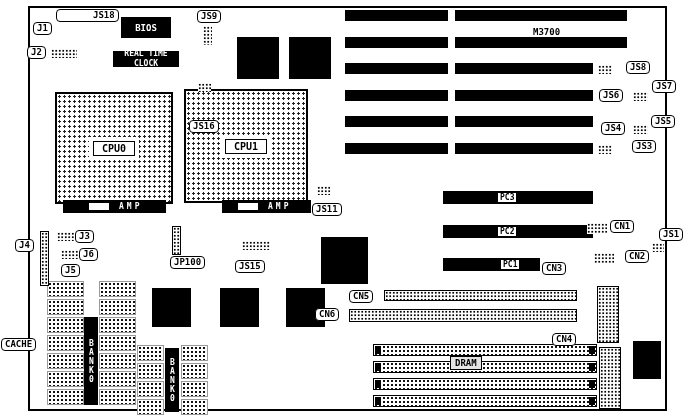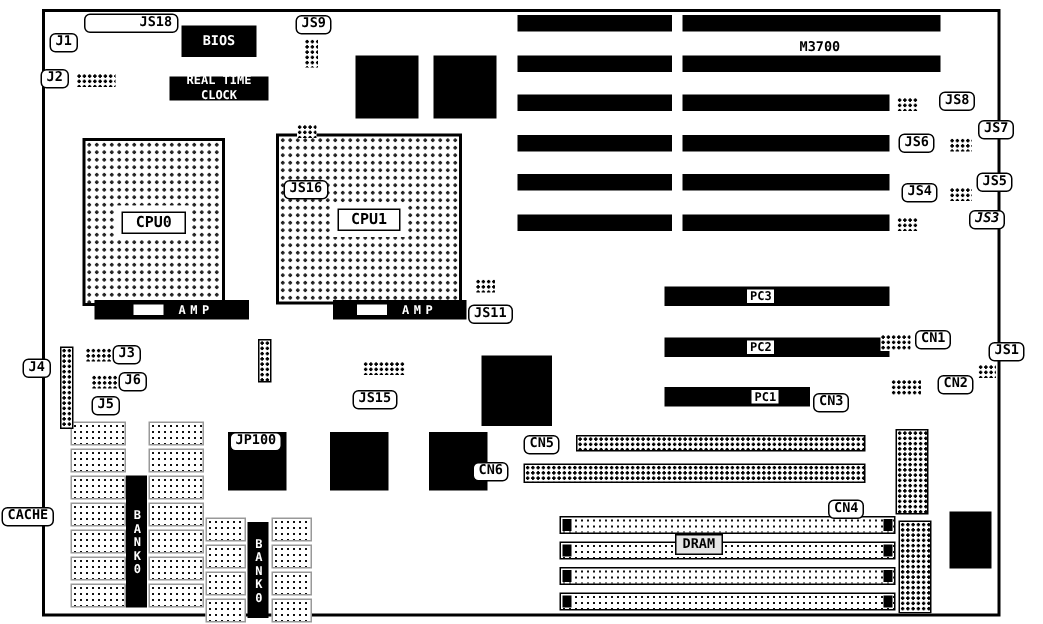--- a/index.html
+++ b/index.html
@@ -73,21 +73,21 @@
   <div class="pcslot" style="left:443px;top:191px;width:150px;">
     <span class="pclabel" style="left:55px;">PC3</span>
   </div>
   <div class="pcslot" style="left:443px;top:225px;width:150px;">
     <span class="pclabel" style="left:55px;">PC2</span>
   </div>
   <div class="pcslot" style="left:443px;top:258px;width:97px;">
     <span class="pclabel" style="left:58px;">PC1</span>
   </div>
 
-  <div class="cpu" style="left:55px;top:92px;width:95px;height:112px;">
+  <div class="cpu" style="left:55px;top:92px;width:118px;height:112px;">
     <span class="cpulabel">CPU0</span>
   </div>
   <div class="cpu" style="left:184px;top:89px;width:124px;height:114px;">
     <span class="cpulabel">CPU1</span>
   </div>
 
   <div class="ampbar" style="left:63px;top:200px;width:103px;padding-left:26px;">
     <span class="ampchip"></span>
     <span class="amptext">AMP</span>
   </div>
@@ -162,29 +162,29 @@
   <div class="callout" style="left:56px;top:9px;padding-left:36px;">JS18</div>
   <div class="callout" style="left:33px;top:22px;">J1</div>
   <div class="callout" style="left:27px;top:46px;">J2</div>
   <div class="callout" style="left:197px;top:10px;">JS9</div>
   <div class="callout" style="left:189px;top:95px;margin-top:25px;">JS16</div>
   <div class="callout" style="left:312px;top:203px;">JS11</div>
   <div class="callout" style="left:75px;top:230px;">J3</div>
   <div class="callout" style="left:79px;top:248px;">J6</div>
   <div class="callout" style="left:15px;top:239px;">J4</div>
   <div class="callout" style="left:61px;top:264px;">J5</div>
-  <div class="callout" style="left:153px;top:256px;margin-top:32px;">JP100</div>
+  <div class="callout" style="left:170px;top:256px;">JP100</div>
   <div class="callout" style="left:235px;top:260px;">JS15</div>
   <div class="callout" style="left:1px;top:338px;">CACHE</div>
   <div class="callout" style="left:626px;top:61px;">JS8</div>
   <div class="callout" style="left:652px;top:80px;">JS7</div>
   <div class="callout" style="left:599px;top:89px;">JS6</div>
   <div class="callout" style="left:651px;top:115px;">JS5</div>
   <div class="callout" style="left:601px;top:122px;">JS4</div>
-  <div class="callout" style="left:646px;top:140px;font-style:italic;">JS3</div>
+  <div class="callout" style="left:632px;top:140px;">JS3</div>
   <div class="callout" style="left:610px;top:220px;">CN1</div>
   <div class="callout" style="left:659px;top:228px;">JS1</div>
   <div class="callout" style="left:625px;top:250px;">CN2</div>
   <div class="callout" style="left:542px;top:262px;">CN3</div>
   <div class="callout" style="left:349px;top:290px;">CN5</div>
   <div class="callout" style="left:315px;top:308px;">CN6</div>
   <div class="callout" style="left:552px;top:333px;">CN4</div>
 </div>
 
 </body></html>

